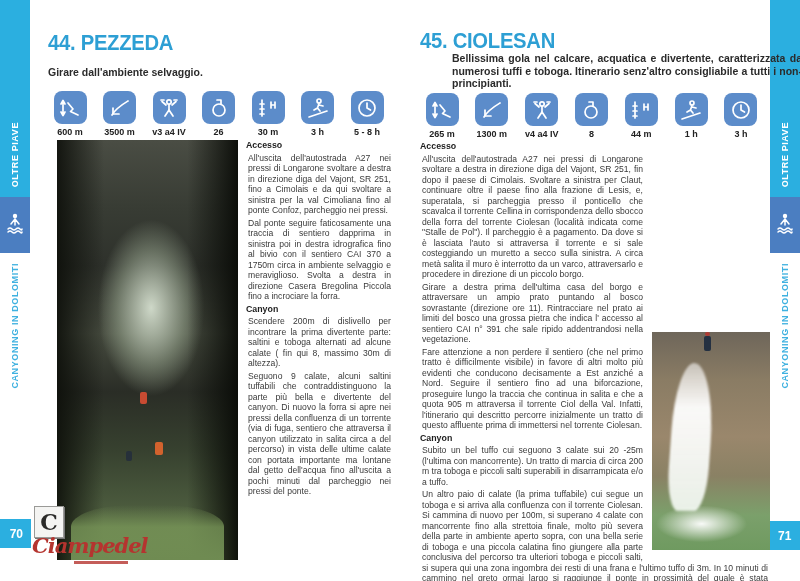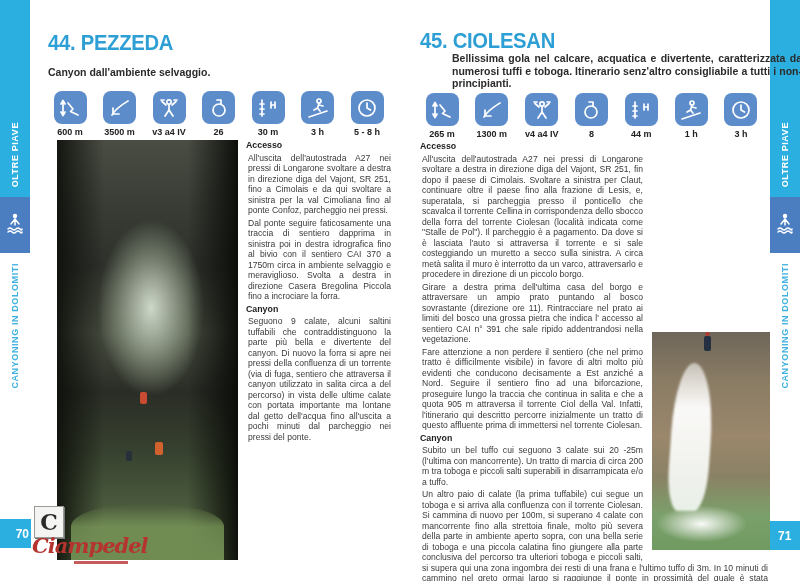--- a/index.html
+++ b/index.html
@@ -17,21 +17,21 @@
     font-weight:bold;font-size:9px;letter-spacing:.6px;white-space:nowrap;
   }
   .vlabel.white{color:#fff;}
   .vlabel.blue{color:#3fb1e0;}
   .sidebar-toplabel{position:absolute;display:flex;align-items:center;justify-content:flex-end;flex-direction:column;padding-bottom:10px;box-sizing:border-box;}
   .sidebar-bottomlabel{position:absolute;width:30px;display:flex;align-items:center;justify-content:center;}
   .pagenum{
     position:absolute;background:#2bafe0;color:#fff;font-weight:bold;font-size:12px;
     width:31px;height:29px;display:flex;align-items:center;box-sizing:border-box;
   }
-  .pagenum.left{justify-content:flex-end;padding-right:2px;}
+  .pagenum.left{justify-content:flex-end;padding-right:8px;}
   .pagenum.right{justify-content:flex-start;padding-left:9px;}
   
   .page-title{
     position:absolute;color:#2d9fd4;font-weight:bold;font-size:22px;
     letter-spacing:-.3px;transform:scaleX(.92);transform-origin:left;white-space:nowrap;
   }
   .page-subtitle{position:absolute;font-weight:bold;font-size:10.5px;color:#2b2b2b;line-height:12.5px;text-align:justify;}
   
   .stats-row{position:absolute;display:flex;justify-content:space-between;}
   .stat{display:flex;flex-direction:column;align-items:center;width:48px;}
@@ -119,21 +119,21 @@
         <path d="M3 20 q2 -2 4 0 t4 0 t4 0 t2 0"></path>
       </svg>
     </span>
   </div>
   <div class="sidebar-bottomlabel" style="left:770px;top:253px;height:145px;">
     <span class="vlabel blue">CANYONING IN DOLOMITI</span>
   </div>
   <div class="pagenum right" style="left:769px;top:521px;">71</div>
 
   <div class="page-title" style="left:48px;top:30px;">44. PEZZEDA</div>
-  <div class="page-subtitle" style="left:48px;top:66px;width:300px;">Canyon dall'ambiente selvaggio.</div>
+  <div class="page-subtitle" style="left:48px;top:66px;width:300px;">Girare dall'ambiente selvaggio.</div>
 
   <div class="stats-row" style="left:46px;top:91px;width:345px;">
     <div class="stat">
       <div class="stat-icon">
         <svg viewBox="0 0 24 24">
             <path d="M5 5 L5 19 M3 16 L5 19.5 L7 16 M3 8 L5 4.5 L7 8"></path>
             <path d="M10 7 L15 13 L12.5 15.5 L20 19"></path>
           </svg>
       </div>
       <div class="stat-value">600 m</div>
@@ -203,20 +203,21 @@
     <div class="canyoneer c1"></div>
     <div class="canyoneer c2"></div>
     <div class="canyoneer c3"></div>
   </div>
 
   <div class="textcol bodytext" style="left:246px;top:140px;width:147px;">
     <div class="sec-heading">Accesso</div>
     <p>All'uscita dell'autostrada A27 nei pressi di Longarone svoltare a destra in direzione diga del Vajont, SR 251, fino a Cimolais e da qui svoltare a sinistra per la val Cimoliana fino al ponte Confoz, parcheggio nei pressi.</p>
     <p>Dal ponte seguire faticosamente una traccia di sentiero dapprima in sinistra poi in destra idrografica fino al bivio con il sentiero CAI 370 a 1750m circa in ambiente selvaggio e meraviglioso. Svolta a destra in direzione Casera Bregolina Piccola fino a incrociare la forra.</p>
     <div class="sec-heading">Canyon</div>
+    <p>Scendere 200m di dislivello per incontrare la prima divertente parte: saltini e toboga alternati ad alcune calate ( fin qui 8, massimo 30m di altezza).</p>
     <p>Seguono 9 calate, alcuni saltini tuffabili che contraddistinguono la parte più bella e divertente del canyon. Di nuovo la forra si apre nei pressi della confluenza di un torrente (via di fuga, sentiero che attraversa il canyon utilizzato in salita circa a  del percorso) in vista delle ultime calate con portata importante ma lontane dal getto dell'acqua fino all'uscita a pochi minuti dal parcheggio nei pressi del ponte.</p>
   </div>
 
   <div class="page-title" style="left:420px;top:28px;">45. CIOLESAN</div>
   <div class="page-subtitle" style="left:420px;top:52px;width:350px;margin-left:32px;">Bellissima gola nel calcare, acquatica e divertente, caratterizzata da numerosi tuffi e toboga. Itinerario senz'altro consigliabile a tutti i non-principianti.</div>
 
   <div class="stats-row" style="left:418px;top:93px;width:347px;">
     <div class="stat">
       <div class="stat-icon">
         <svg viewBox="0 0 24 24">

